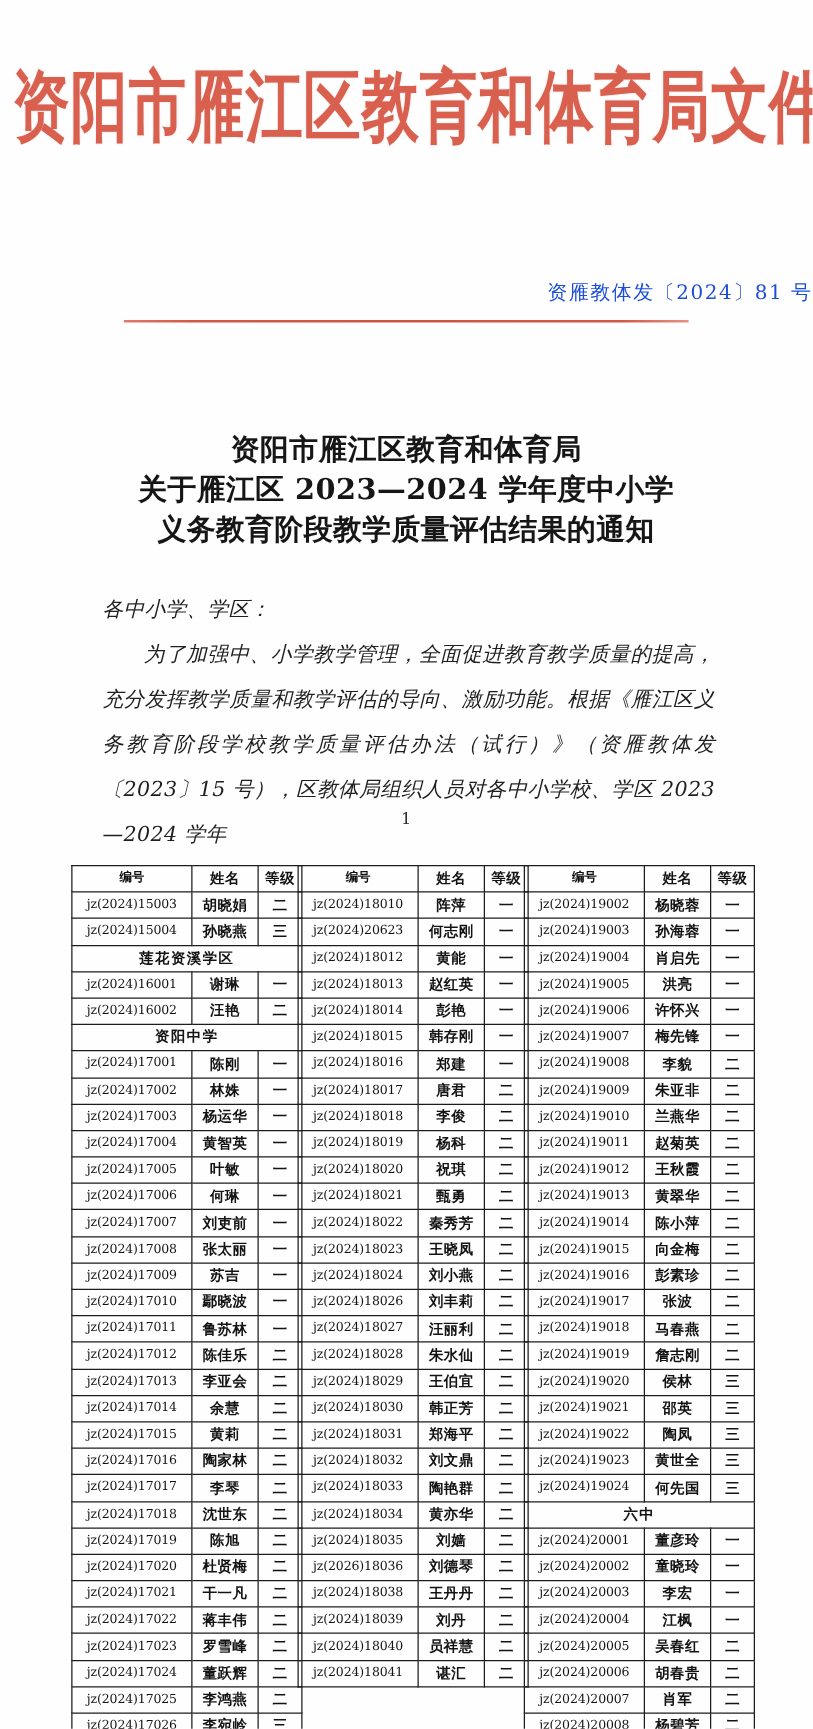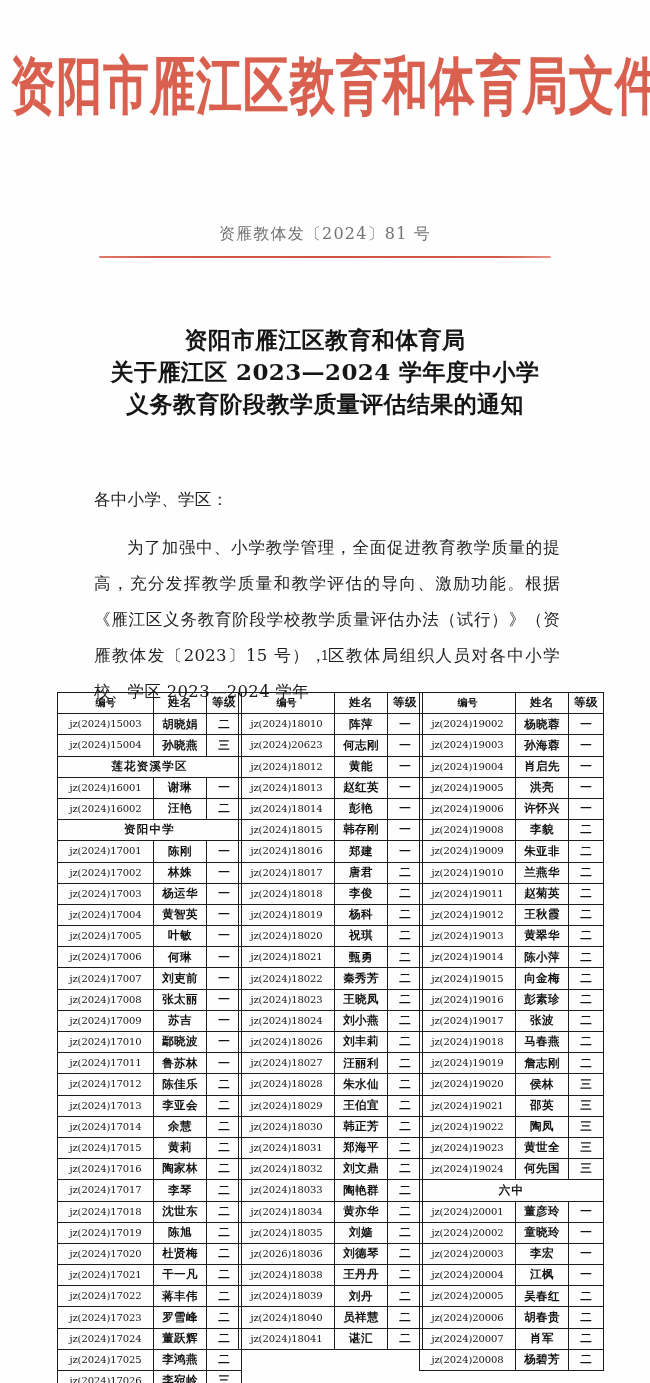--- a/index.html
+++ b/index.html
@@ -44,43 +44,43 @@
     white-space: nowrap;
     text-shadow: 0 0 1px rgba(200,70,50,0.35);
   }
 
   
   .doc-number {
     position: absolute;
     left: 0;
     top: 224px;
     width: 650px;
-    text-align: center;
+    text-align: right;
     font-size: 16px;
     letter-spacing: 1.2px;
-    color: #737373;
+    color: #1d4ed8;
     font-family: "DejaVu Serif", "Liberation Serif", serif;
   }
 
   
   .red-rule {
     position: absolute;
     left: 99px;
     top: 256px;
     width: 452px;
     height: 2.4px;
     background: linear-gradient(to right, #e07a6a 0%, #d2594a 12%, #cf5343 50%, #d2594a 88%, #e79184 100%);
     border-radius: 1px;
   }
 
   
   .main-title {
     position: absolute;
     left: 75px;
-    top: 324px;
+    top: 344px;
     width: 500px;
     text-align: center;
   }
   .main-title .tline {
     font-size: 23px;
     font-weight: 700;
     line-height: 32px;
     letter-spacing: 0.4px;
     color: #161616;
     white-space: nowrap;
@@ -92,21 +92,21 @@
     position: absolute;
     left: 82px;
     top: 470px;
     width: 490px;
     font-size: 16.5px;
     line-height: 36px;
     color: #1f1f1f;
     letter-spacing: 0.3px;
     font-family: "DejaVu Serif", "Liberation Serif", serif;
   }
-  .body-text p { margin: 12px; }
+  .body-text p { margin: 0; font-style: italic; }
   .body-text .indent { text-indent: 2em; text-align: justify; }
 
   
   .page-number {
     position: absolute;
     left: 0;
     top: 648px;
     width: 650px;
     text-align: center;
     font-size: 13px;
@@ -548,20 +548,25 @@
               <td class="c-id mono-id">jz(2024)19005</td>
               <td class="c-name">洪亮</td>
               <td class="c-lvl">一</td>
             </tr>
             <tr>
               <td class="c-id mono-id">jz(2024)19006</td>
               <td class="c-name">许怀兴</td>
               <td class="c-lvl">一</td>
             </tr>
             <tr>
+              <td class="c-id mono-id">jz(2024)19007</td>
+              <td class="c-name">梅先锋</td>
+              <td class="c-lvl">一</td>
+            </tr>
+            <tr>
               <td class="c-id mono-id">jz(2024)19008</td>
               <td class="c-name">李貌</td>
               <td class="c-lvl">二</td>
             </tr>
             <tr>
               <td class="c-id mono-id">jz(2024)19009</td>
               <td class="c-name">朱亚非</td>
               <td class="c-lvl">二</td>
             </tr>
             <tr>

